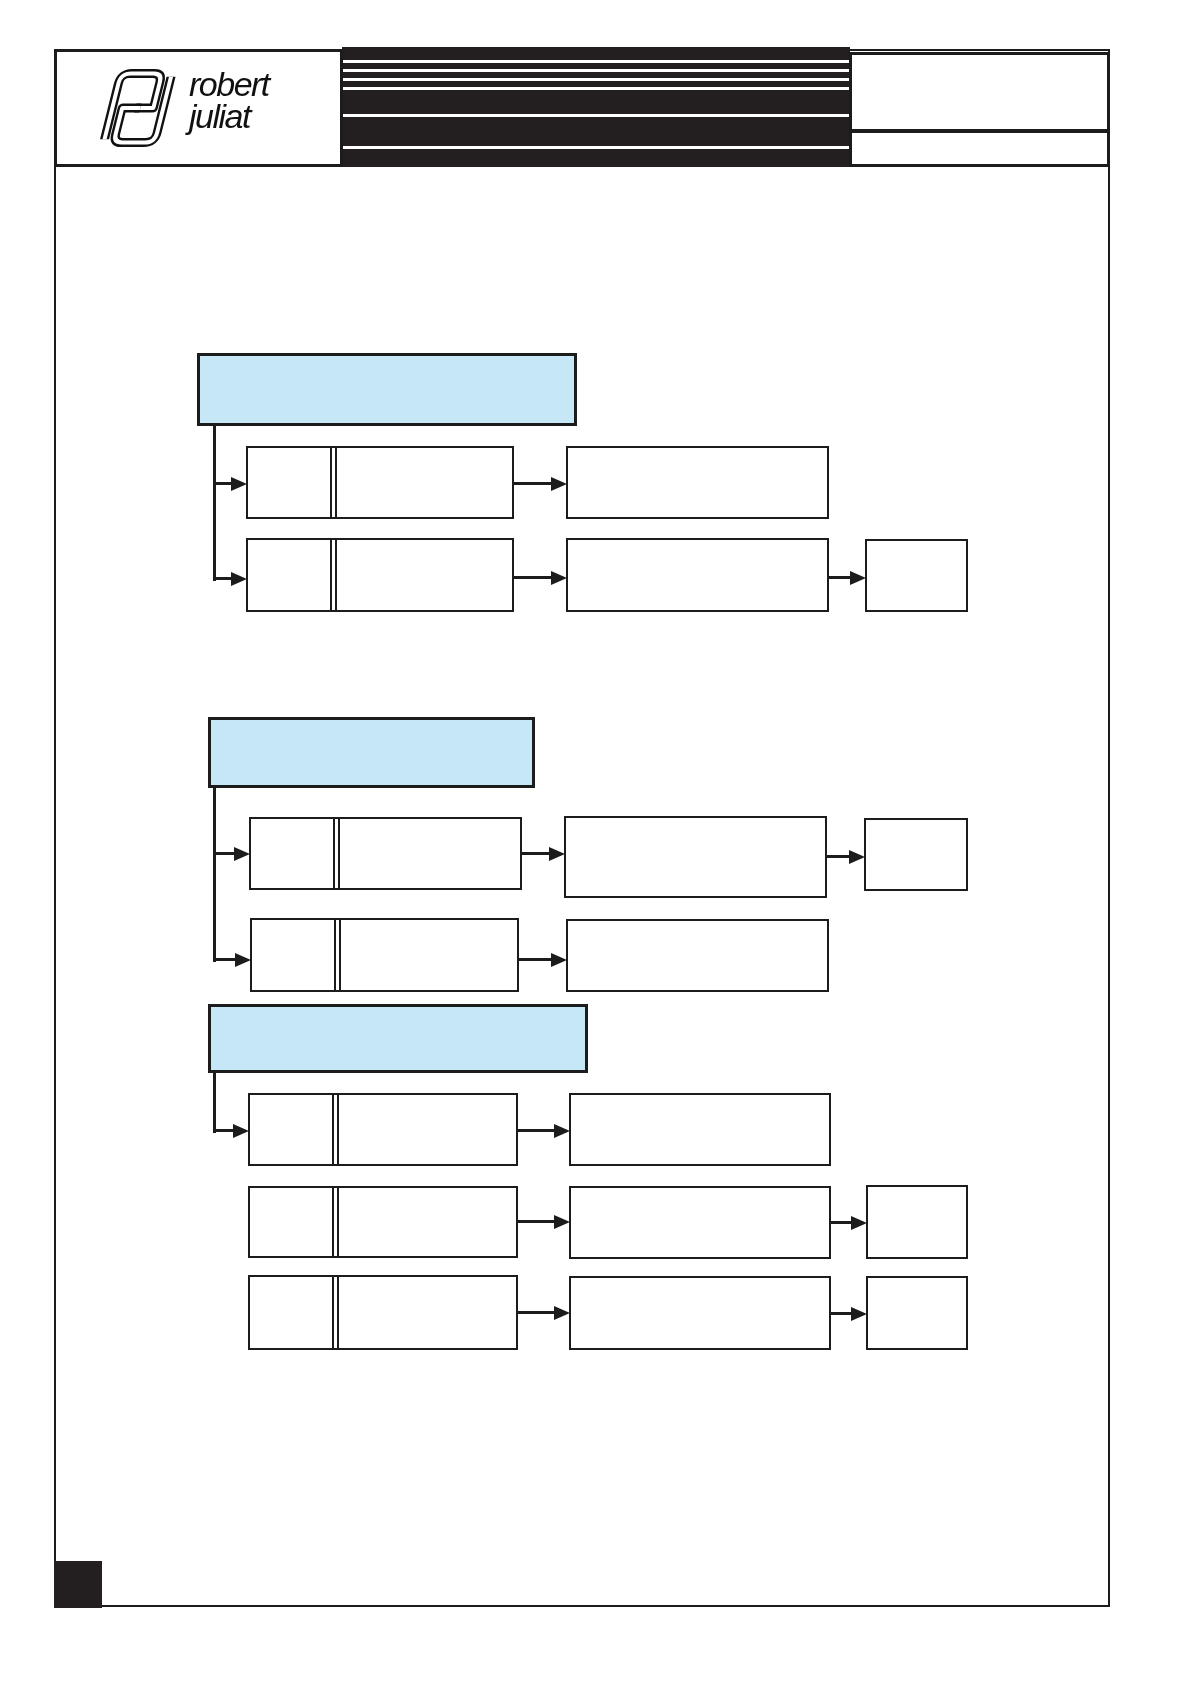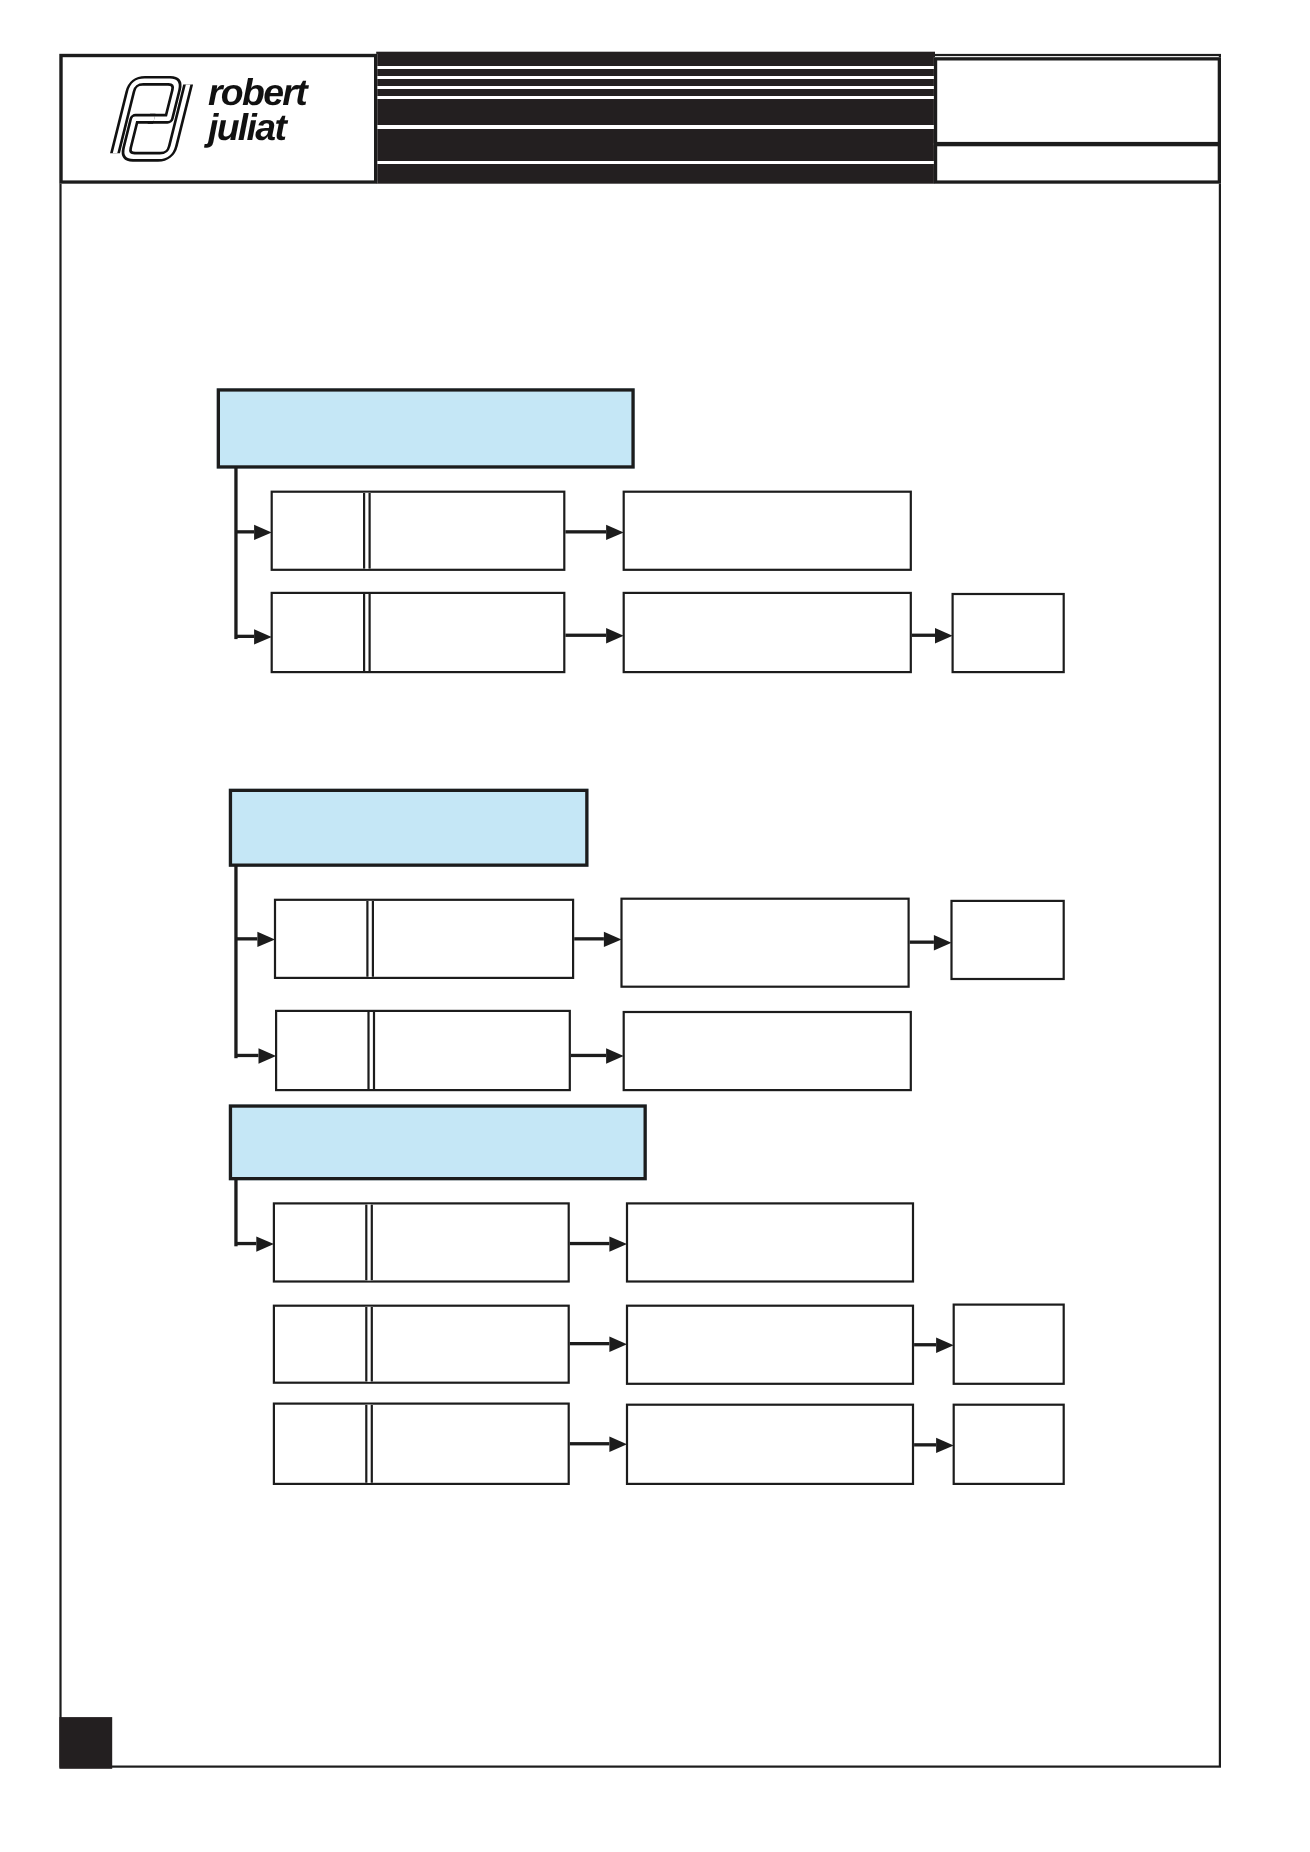--- a/index.html
+++ b/index.html
@@ -18,21 +18,21 @@
     border:2px solid var(--line);box-sizing:border-box;background:var(--paper);
   }
   
   .logo-box{
     position:absolute;left:54px;top:49px;width:289px;height:118px;
     background:var(--paper);border:3px solid var(--line);box-sizing:border-box;z-index:3;
   }
   .logo-mark{position:absolute;left:36px;top:12px;width:92px;height:88px;}
   .logo-text{
     position:absolute;left:132px;top:16px;
-    font-weight:bold;font-style:italic;font-size:34px;line-height:0.95;
+    font-weight:normal;font-style:italic;font-size:34px;line-height:0.95;
     letter-spacing:-1.5px;color:#111;white-space:nowrap;
   }
   .stripe-bar{
     position:absolute;left:342px;top:47px;width:508px;height:120px;z-index:2;
     background:linear-gradient(to bottom,
       var(--ink) 0px,var(--ink) 13px,
       #fff 13px,#fff 16px,
       var(--ink) 16px,var(--ink) 22px,
       #fff 22px,#fff 25px,
       var(--ink) 25px,var(--ink) 31px,

